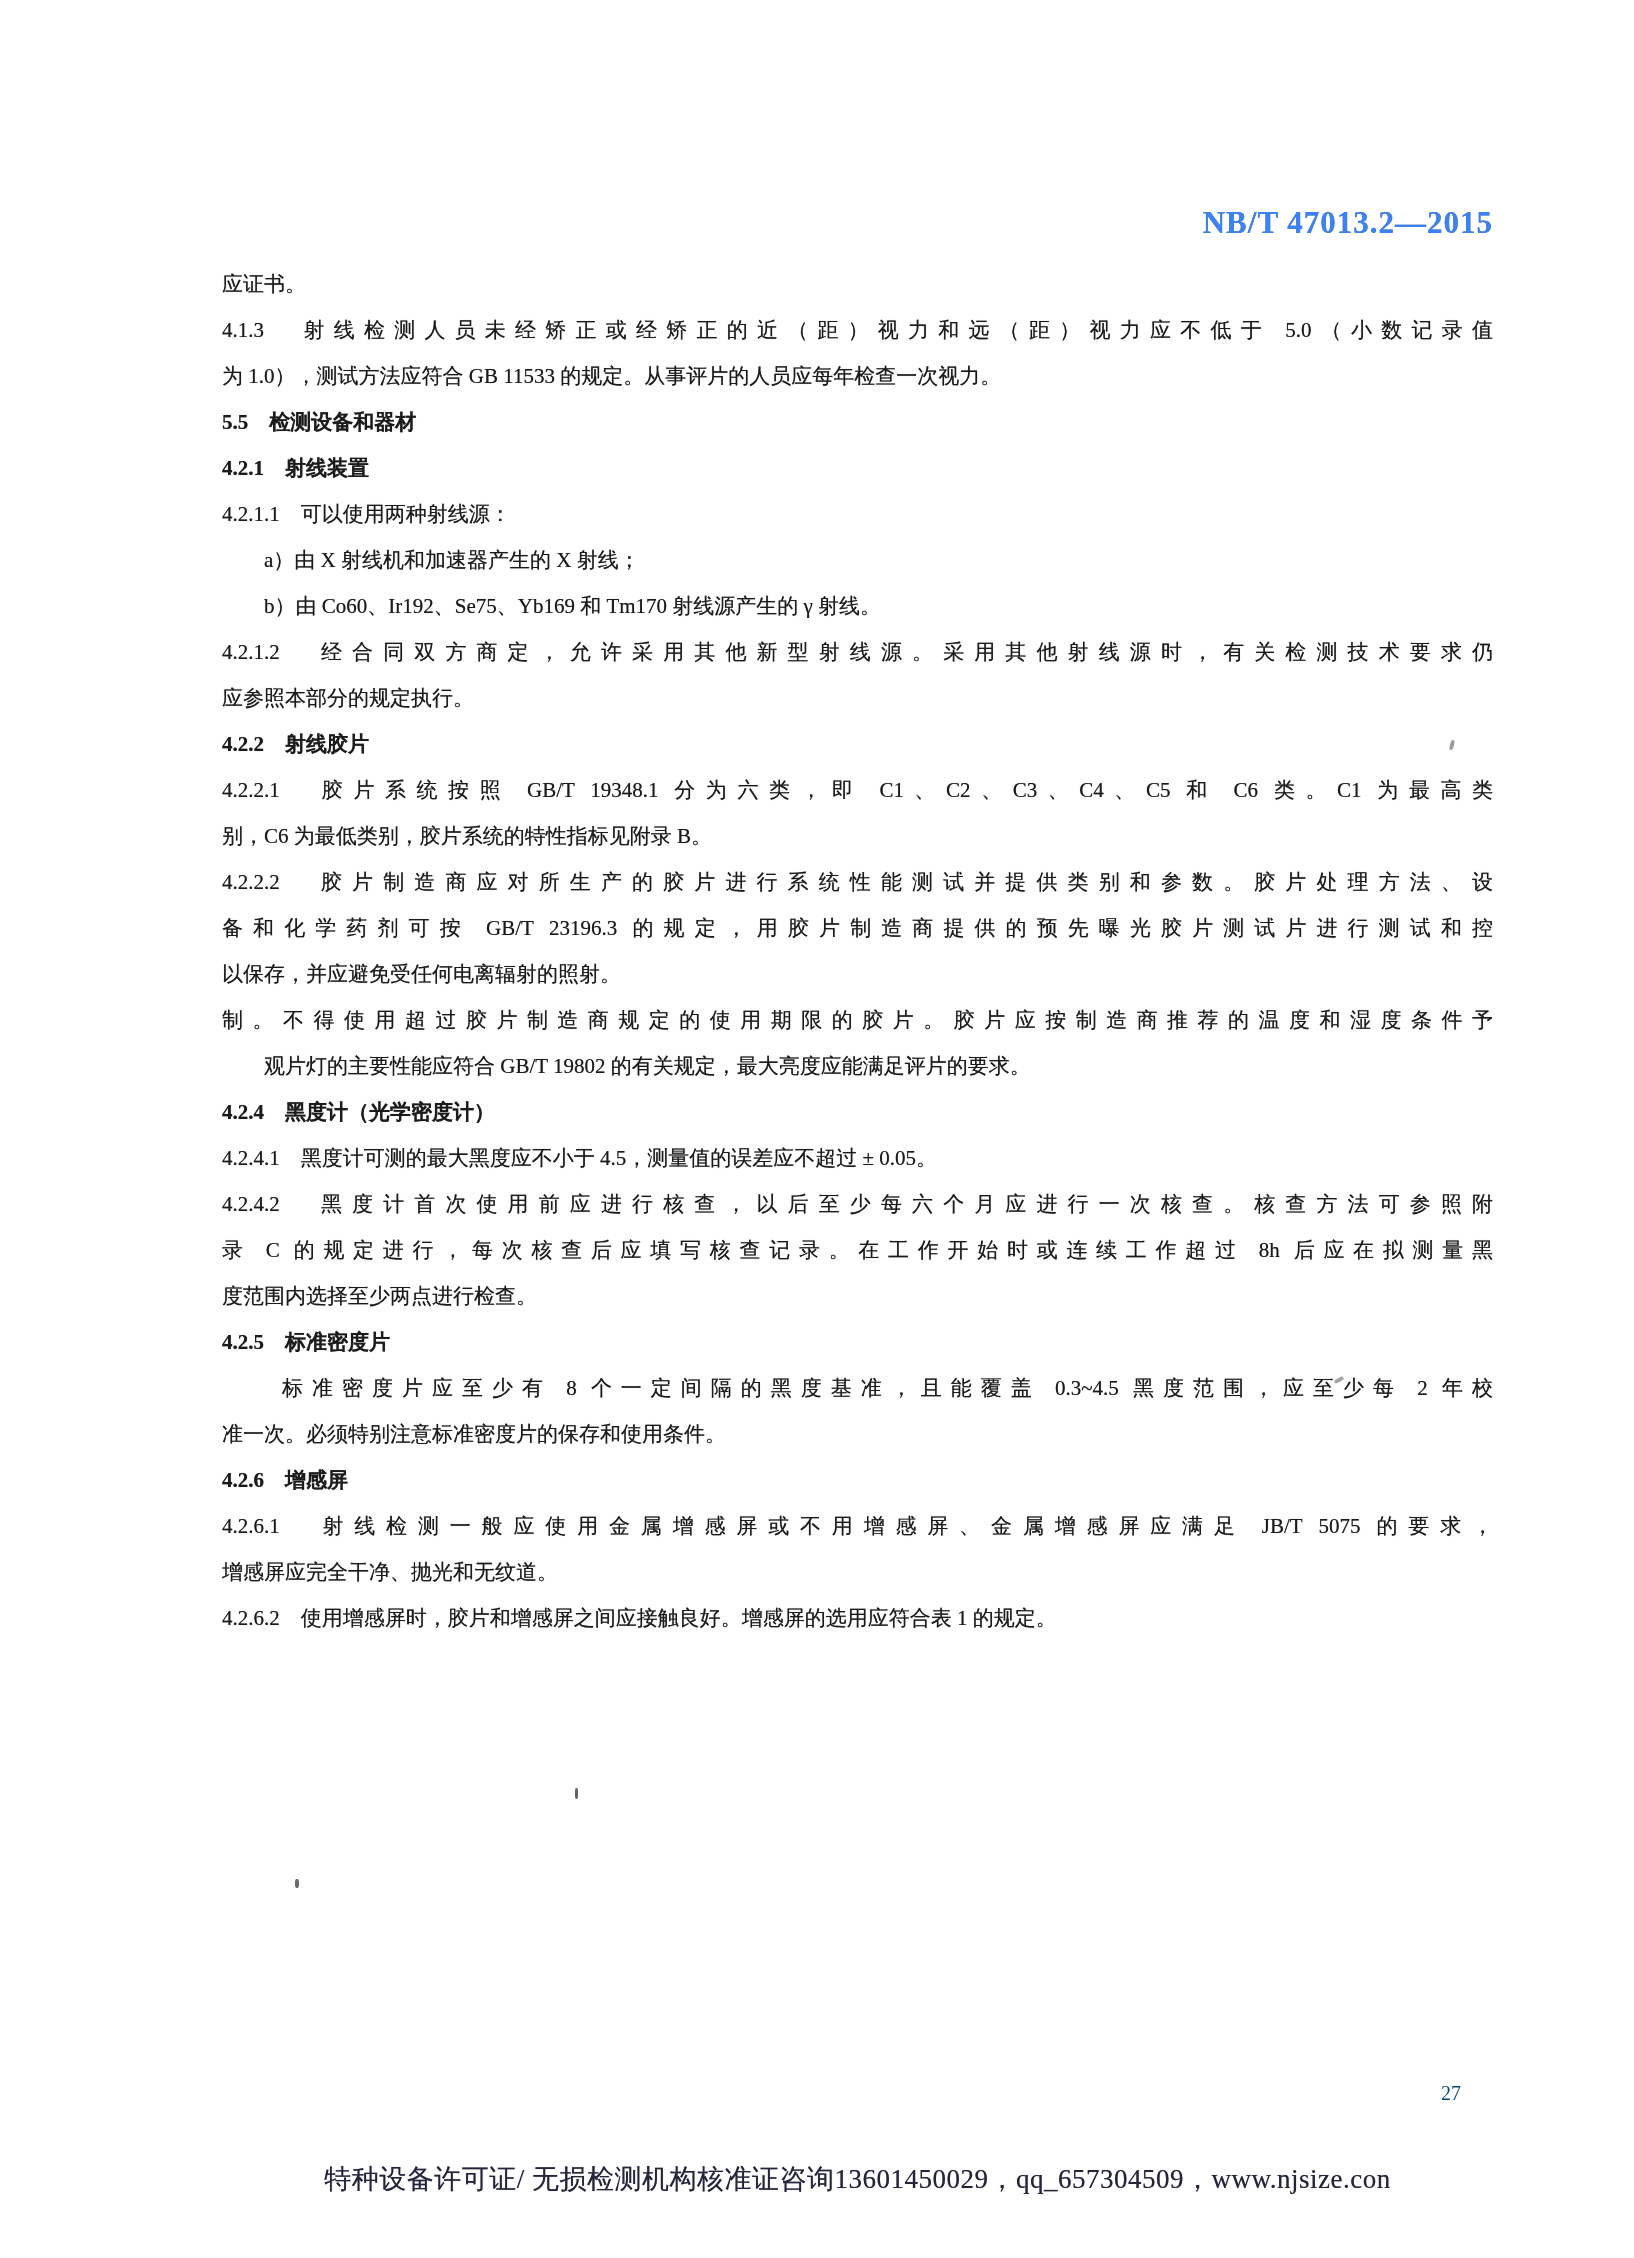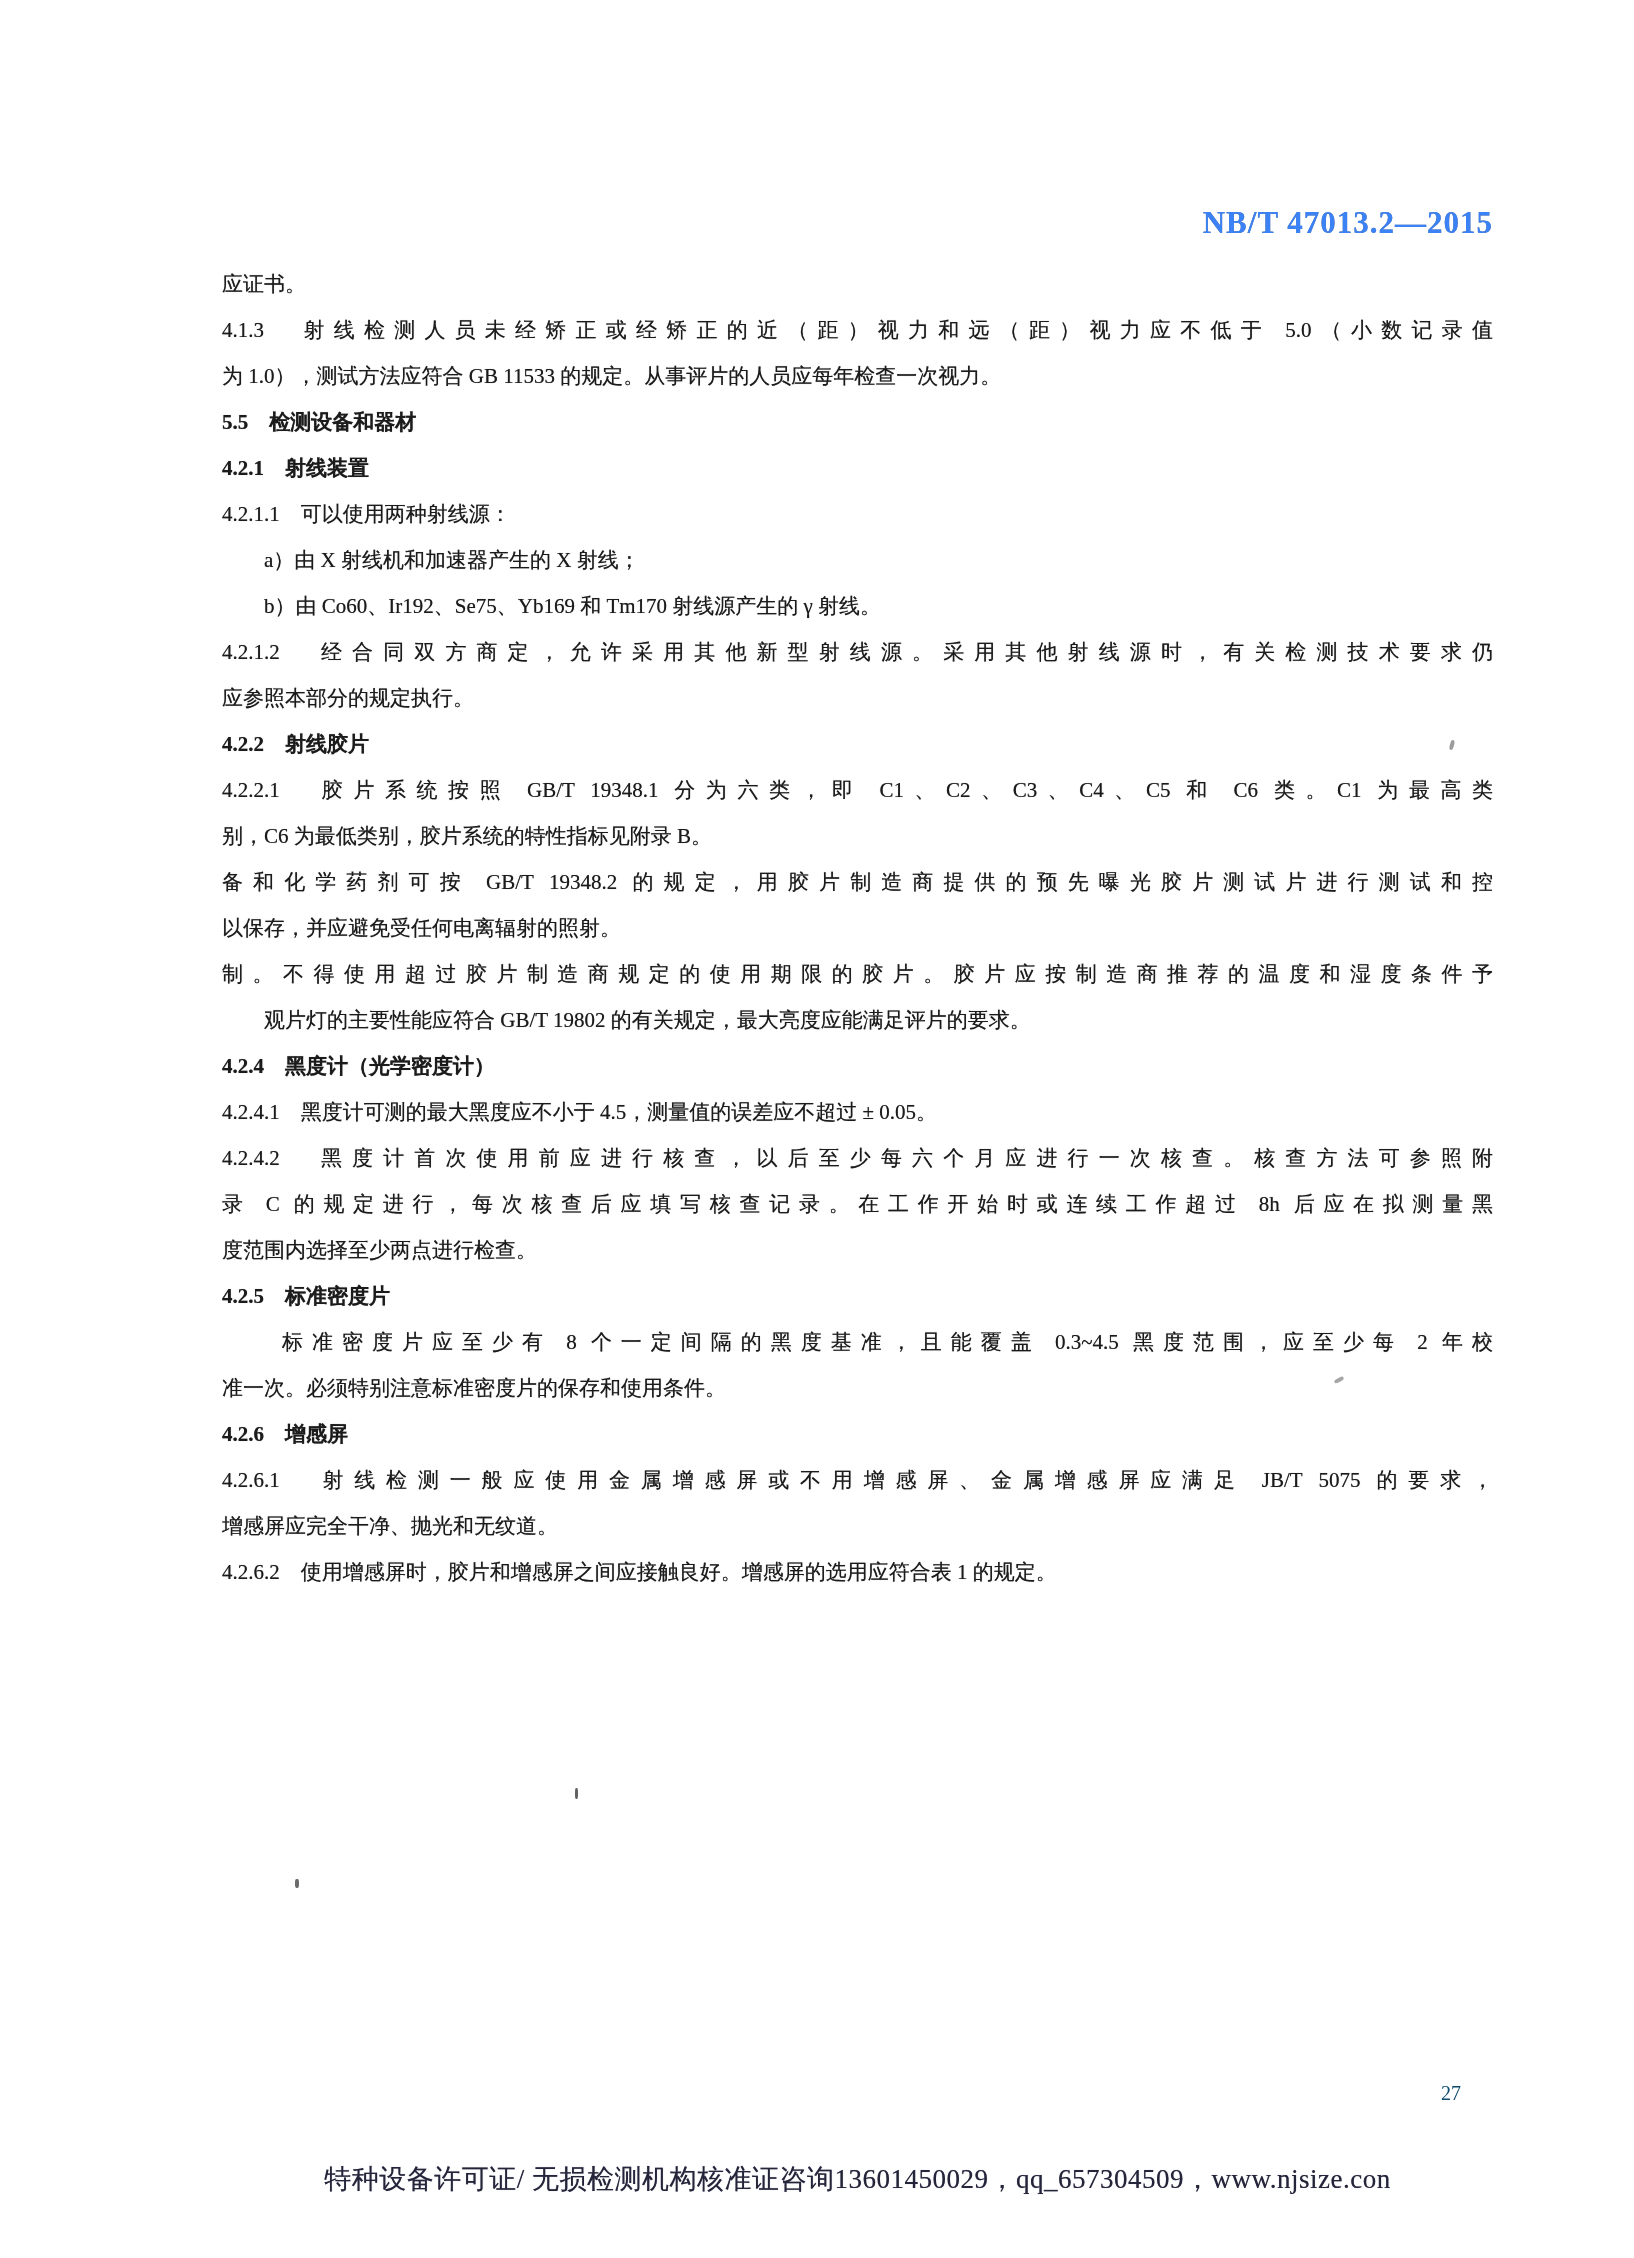--- a/index.html
+++ b/index.html
@@ -83,21 +83,22 @@
       <div class="line b">5.5　检测设备和器材</div>
       <div class="line b">4.2.1　射线装置</div>
       <div class="line">4.2.1.1　可以使用两种射线源：</div>
       <div class="line">　　a）由 X 射线机和加速器产生的 X 射线；</div>
       <div class="line">　　b）由 Co60、Ir192、Se75、Yb169 和 Tm170 射线源产生的 γ 射线。</div>
       <div class="line j">4.2.1.2　经合同双方商定，允许采用其他新型射线源。采用其他射线源时，有关检测技术要求仍</div>
       <div class="line">应参照本部分的规定执行。</div>
       <div class="line b">4.2.2　射线胶片</div>
       <div class="line j">4.2.2.1　胶片系统按照 GB/T 19348.1 分为六类，即 C1、C2、C3、C4、C5 和 C6 类。C1 为最高类</div>
       <div class="line">别，C6 为最低类别，胶片系统的特性指标见附录 B。</div>
-      <div class="line j">备和化学药剂可按 GB/T 19348.2 的规定，用胶片制造商提供的预先曝光胶片测试片进行测试和控</div>
+      <div class="line j">4.2.2.2　胶片制造商应对所生产的胶片进行系统性能测试并提供类别和参数。胶片处理方法、设</div>
+      <div class="line j">备和化学药剂可按 GB/T 23196.3 的规定，用胶片制造商提供的预先曝光胶片测试片进行测试和控</div>
       <div class="line">以保存，并应避免受任何电离辐射的照射。</div>
       <div class="line j">制。不得使用超过胶片制造商规定的使用期限的胶片。胶片应按制造商推荐的温度和湿度条件予</div>
       <div class="line">　　观片灯的主要性能应符合 GB/T 19802 的有关规定，最大亮度应能满足评片的要求。</div>
       <div class="line b">4.2.4　黑度计（光学密度计）</div>
       <div class="line">4.2.4.1　黑度计可测的最大黑度应不小于 4.5，测量值的误差应不超过 ± 0.05。</div>
       <div class="line j">4.2.4.2　黑度计首次使用前应进行核查，以后至少每六个月应进行一次核查。核查方法可参照附</div>
       <div class="line j">录 C 的规定进行，每次核查后应填写核查记录。在工作开始时或连续工作超过 8h 后应在拟测量黑</div>
       <div class="line">度范围内选择至少两点进行检查。</div>
       <div class="line b">4.2.5　标准密度片</div>
       <div class="line j">　　标准密度片应至少有 8 个一定间隔的黑度基准，且能覆盖 0.3~4.5 黑度范围，应至少每 2 年校</div>

